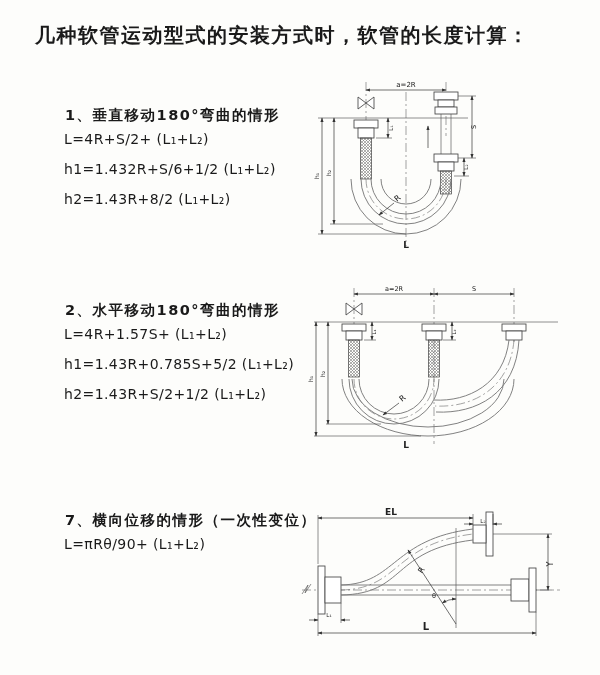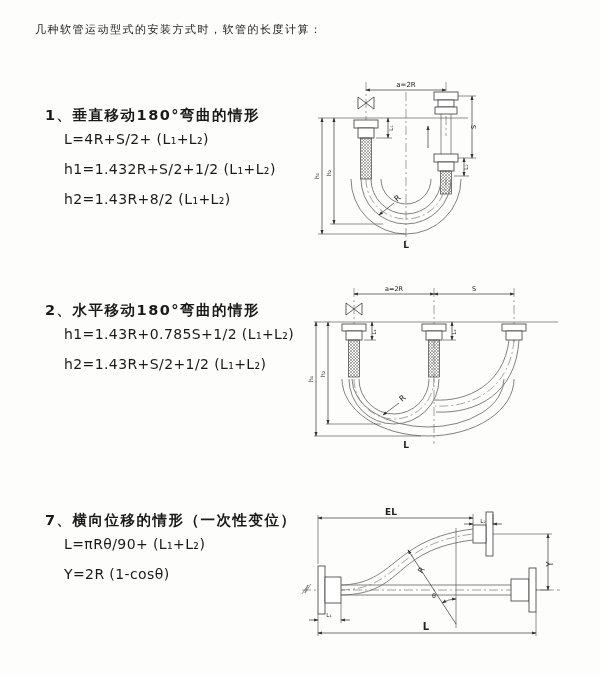--- a/index.html
+++ b/index.html
@@ -2,22 +2,22 @@
 <html><head>
 <meta charset="utf-8">
 <style>
   html,body{margin:0;padding:0;}
   body{
     width:600px;height:675px;position:relative;overflow:hidden;
     background:#fdfdfb;color:#1a1a1a;
     font-family:"DejaVu Sans","Liberation Sans",sans-serif;
   }
   .abs{position:absolute;}
-  .title{font-size:11px;font-weight:400;letter-spacing:1.5px;white-space:nowrap;}
-  .sec-heading{font-size:14.5px;font-weight:600;letter-spacing:1.5px;white-space:nowrap;}
+  .title{font-size:20px;font-weight:700;letter-spacing:1.5px;white-space:nowrap;}
+  .sec-heading{font-size:14.5px;font-weight:600;letter-spacing:1.5px;white-space:nowrap;margin-left:20px;}
   .formulas{font-size:14px;font-weight:400;letter-spacing:.4px;line-height:30px;}
   .formula{white-space:nowrap;}
   svg{overflow:visible;}
   svg text{font-family:"DejaVu Sans",sans-serif;fill:#222;}
   .thin{stroke:#555;stroke-width:.65;fill:none;}
   .dim{stroke:#333;stroke-width:.7;fill:none;}
   .cl{stroke:#666;stroke-width:.6;fill:none;stroke-dasharray:9 3 2 3;}
   .hose{stroke:#7a7a7a;stroke-width:.95;fill:none;}
   .part{stroke:#444;stroke-width:.85;fill:#ffffff;}
   .braided{stroke:#444;stroke-width:.7;}
@@ -34,21 +34,21 @@
       <path d="M0,3 L3,0 M0,0 L3,3" stroke="#6f6f6f" stroke-width="0.55"></path>
     </pattern>
   </defs>
 </svg>
 
 <div class="abs title" style="left:35px;top:22px">几种软管运动型式的安装方式时，软管的长度计算：</div>
 
 <div class="abs sec-heading" style="left:45px;top:106px">1、垂直移动180°弯曲的情形</div>
 <div class="abs formulas" style="left:64px;top:124px">
   <div class="formula">L=4R+S/2+ (L₁+L₂)</div>
-  <div class="formula">h1=1.432R+S/2+1/2 (L₁+L₂)</div>
+  <div class="formula">h1=1.432R+S/6+1/2 (L₁+L₂)</div>
   <div class="formula">h2=1.43R+8/2 (L₁+L₂)</div>
 </div>
 
 <svg class="abs" style="left:308px;top:76px" width="250" height="175" viewBox="0 0 250 175">
   <g>
     <path class="cl" d="M98,16 V170"></path>
     <path class="cl" d="M58,6 V58"></path>
     <path class="cl" d="M138,6 V60"></path>
   </g>
   <line class="thin" x1="10" y1="42" x2="160" y2="42"></line>
@@ -99,21 +99,22 @@
     <text x="160" y="91" font-size="5.5" text-anchor="middle" transform="rotate(-90 160 91)">L₂</text>
     <line class="dim" x1="120" y1="72" x2="120" y2="50" marker-end="url(#arw)"></line>
     <line class="dim" x1="86" y1="127" x2="71" y2="139" marker-end="url(#arw)"></line>
     <text x="89" y="126" font-size="8" transform="rotate(-40 89 126)">R</text>
     <text x="98" y="172" font-size="9" font-weight="600" text-anchor="middle">L</text>
   </g>
 </svg>
 
 <div class="abs sec-heading" style="left:45px;top:301px">2、水平移动180°弯曲的情形</div>
 <div class="abs formulas" style="left:64px;top:319px">
-  <div class="formula">h1=1.43R+0.785S+1/2 (L₁+L₂)</div>
+  <div class="formula">L=4R+1.57S+ (L₁+L₂)</div>
+  <div class="formula">h1=1.43R+0.785S+5/2 (L₁+L₂)</div>
   <div class="formula">h2=1.43R+S/2+1/2 (L₁+L₂)</div>
 </div>
 
 <svg class="abs" style="left:306px;top:282px" width="270" height="170" viewBox="0 0 270 170">
   <g>
     <path class="cl" d="M128,6 V162"></path>
     <path class="cl" d="M48,6 V56"></path>
     <path class="cl" d="M208,6 V60"></path>
   </g>
   <line class="thin" x1="8" y1="40" x2="252" y2="40"></line>
@@ -166,21 +167,20 @@
     <text x="150" y="50" font-size="5" text-anchor="middle" transform="rotate(-90 150 50)">L₂</text>
     <line class="dim" x1="93" y1="121" x2="77" y2="133" marker-end="url(#arw)"></line>
     <text x="96" y="120" font-size="8" transform="rotate(-40 96 120)">R</text>
     <text x="100" y="166" font-size="9" font-weight="600" text-anchor="middle">L</text>
   </g>
 </svg>
 
 <div class="abs sec-heading" style="left:45px;top:511px">7、横向位移的情形（一次性变位）</div>
 <div class="abs formulas" style="left:64px;top:529px">
   <div class="formula">L=πRθ/90+ (L₁+L₂)</div>
-  <div class="formula">Y=2R (1-cosθ)</div>
 </div>
 
 <svg class="abs" style="left:296px;top:502px" width="282" height="148" viewBox="0 0 282 148">
   <path class="cl" d="M6,88 H264"></path>
   <path class="thin" d="M6,92 L12,83 L9,91 L15,82"></path>
   <g>
     <rect class="part" x="22" y="64" width="7" height="48"></rect>
     <rect class="part" x="29" y="75" width="16" height="26"></rect>
   </g>
   <g>

